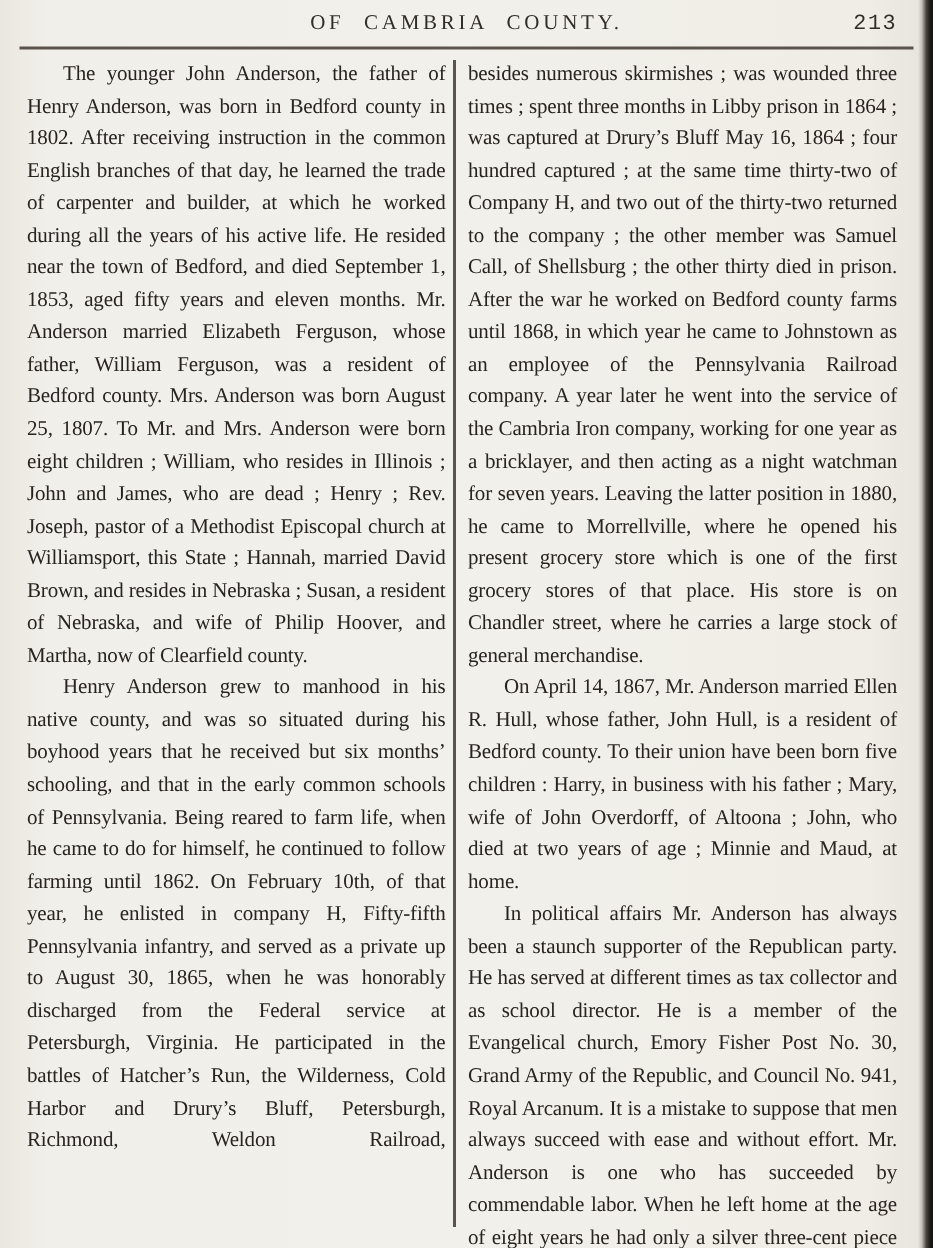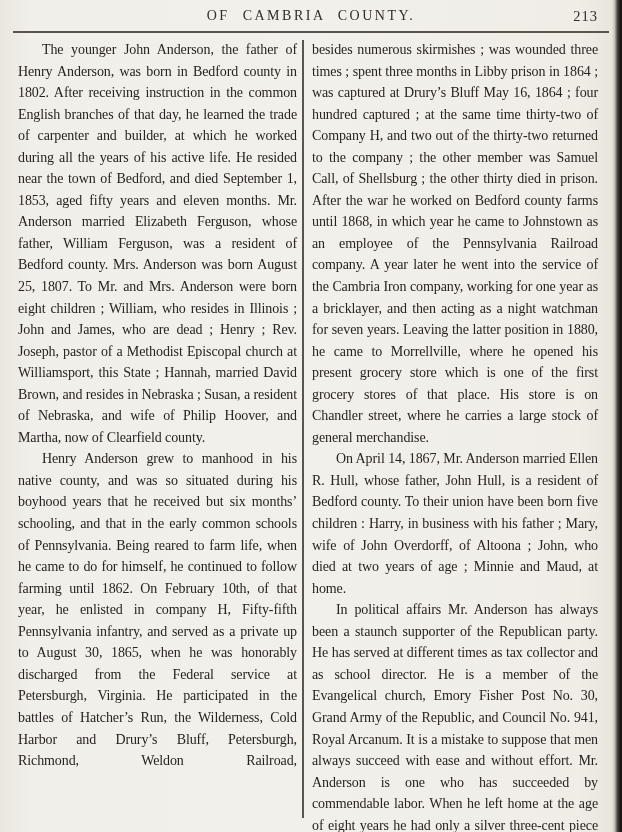--- a/index.html
+++ b/index.html
@@ -24,20 +24,21 @@
     word-spacing: 7px;
     color: #322d28;
   }
   .page-number {
     position: absolute;
     top: 8px;
     right: 24px;
     font-size: 14.5px;
     letter-spacing: 1px;
     color: #322d28;
+    font-family: Liberation Mono, monospace;
   }
   .header-rule {
     position: absolute;
     top: 31px;
     left: 13px;
     width: 596px;
     height: 2px;
     background: #5a544c;
   }
   .col-divider {

